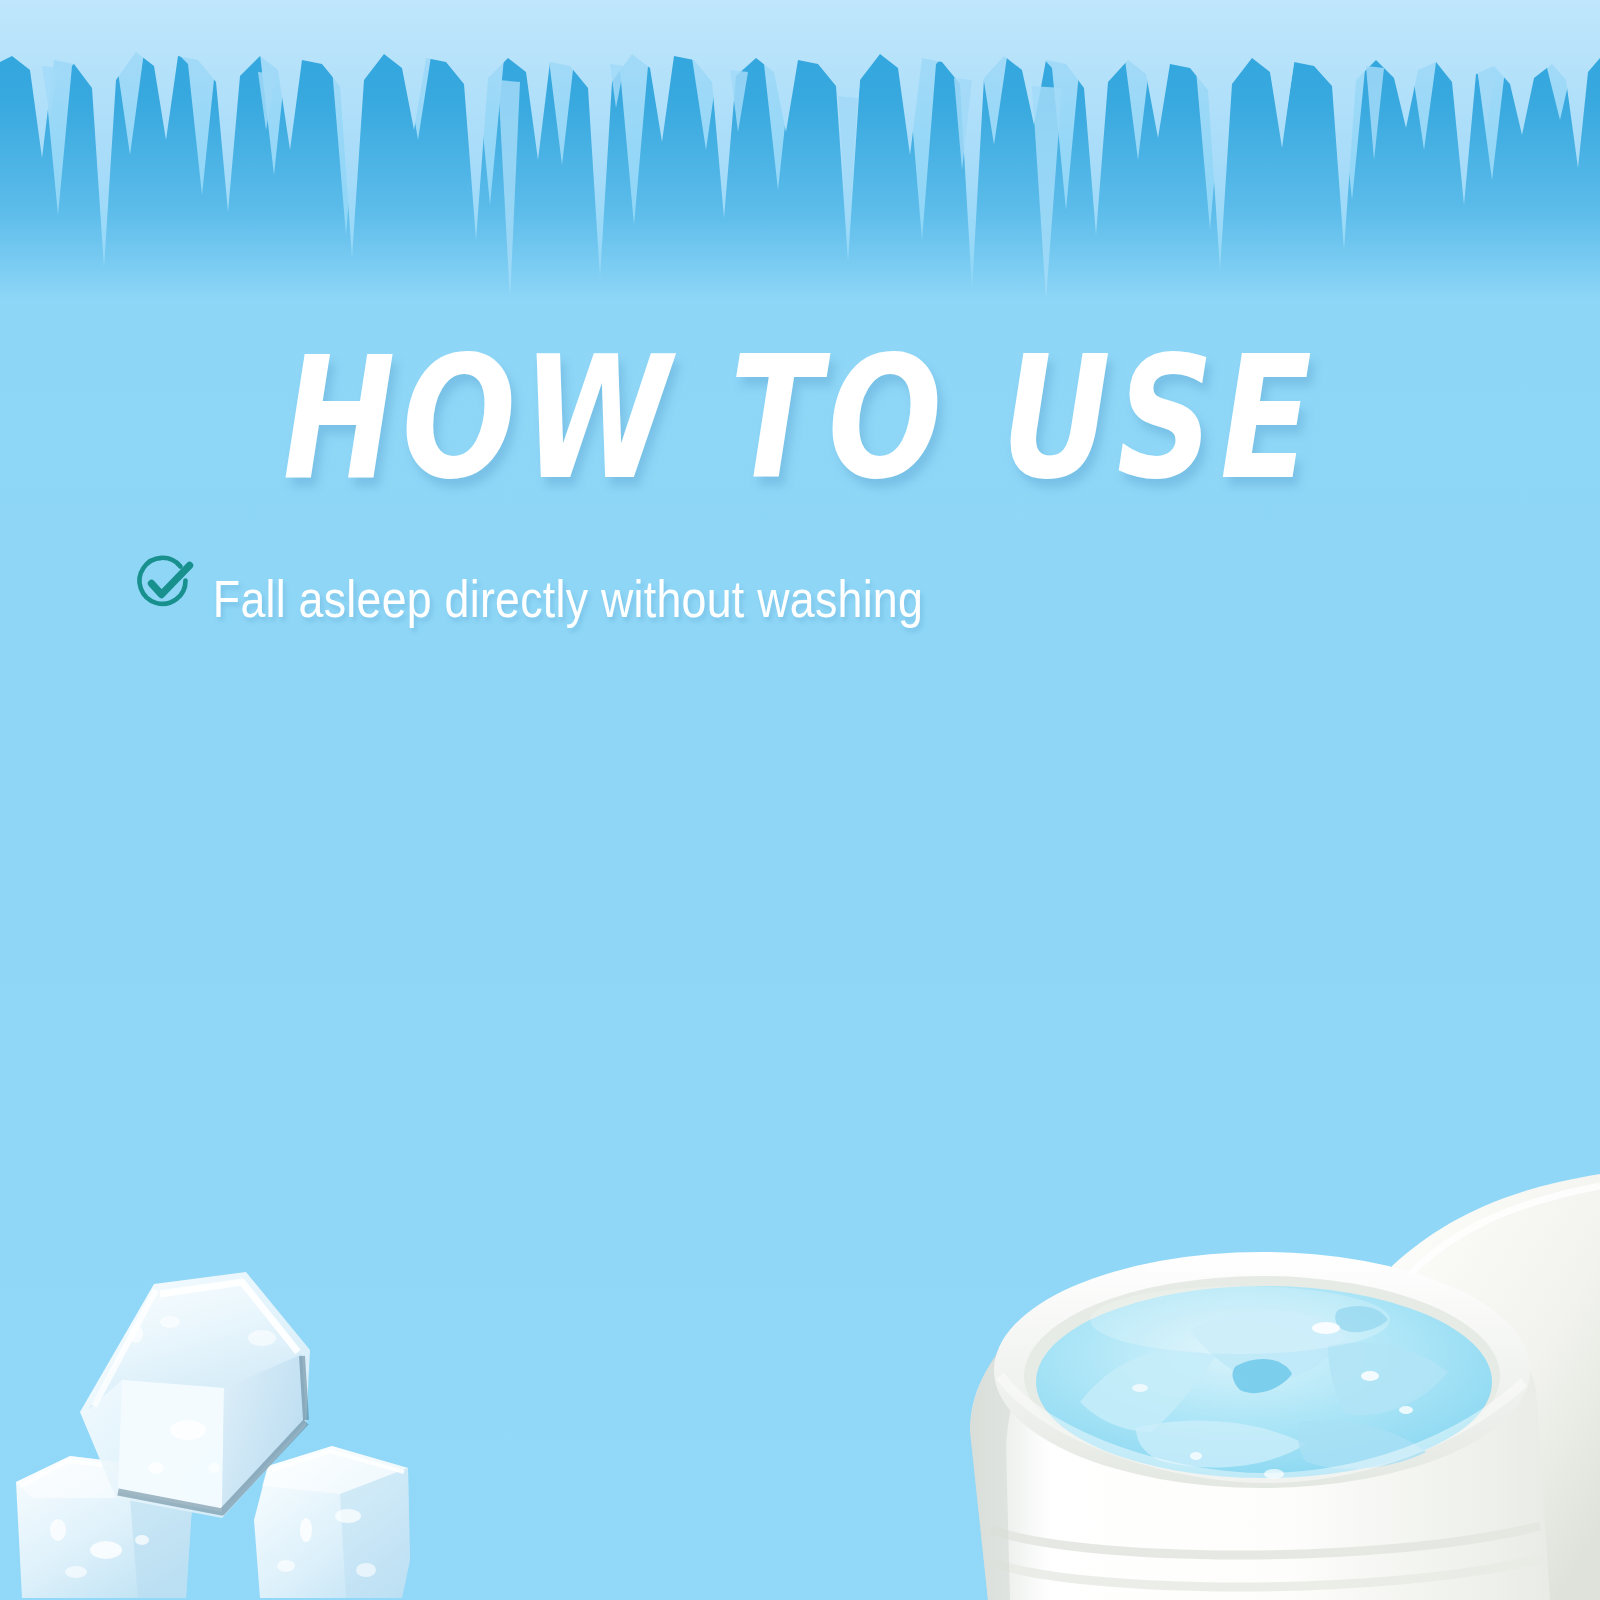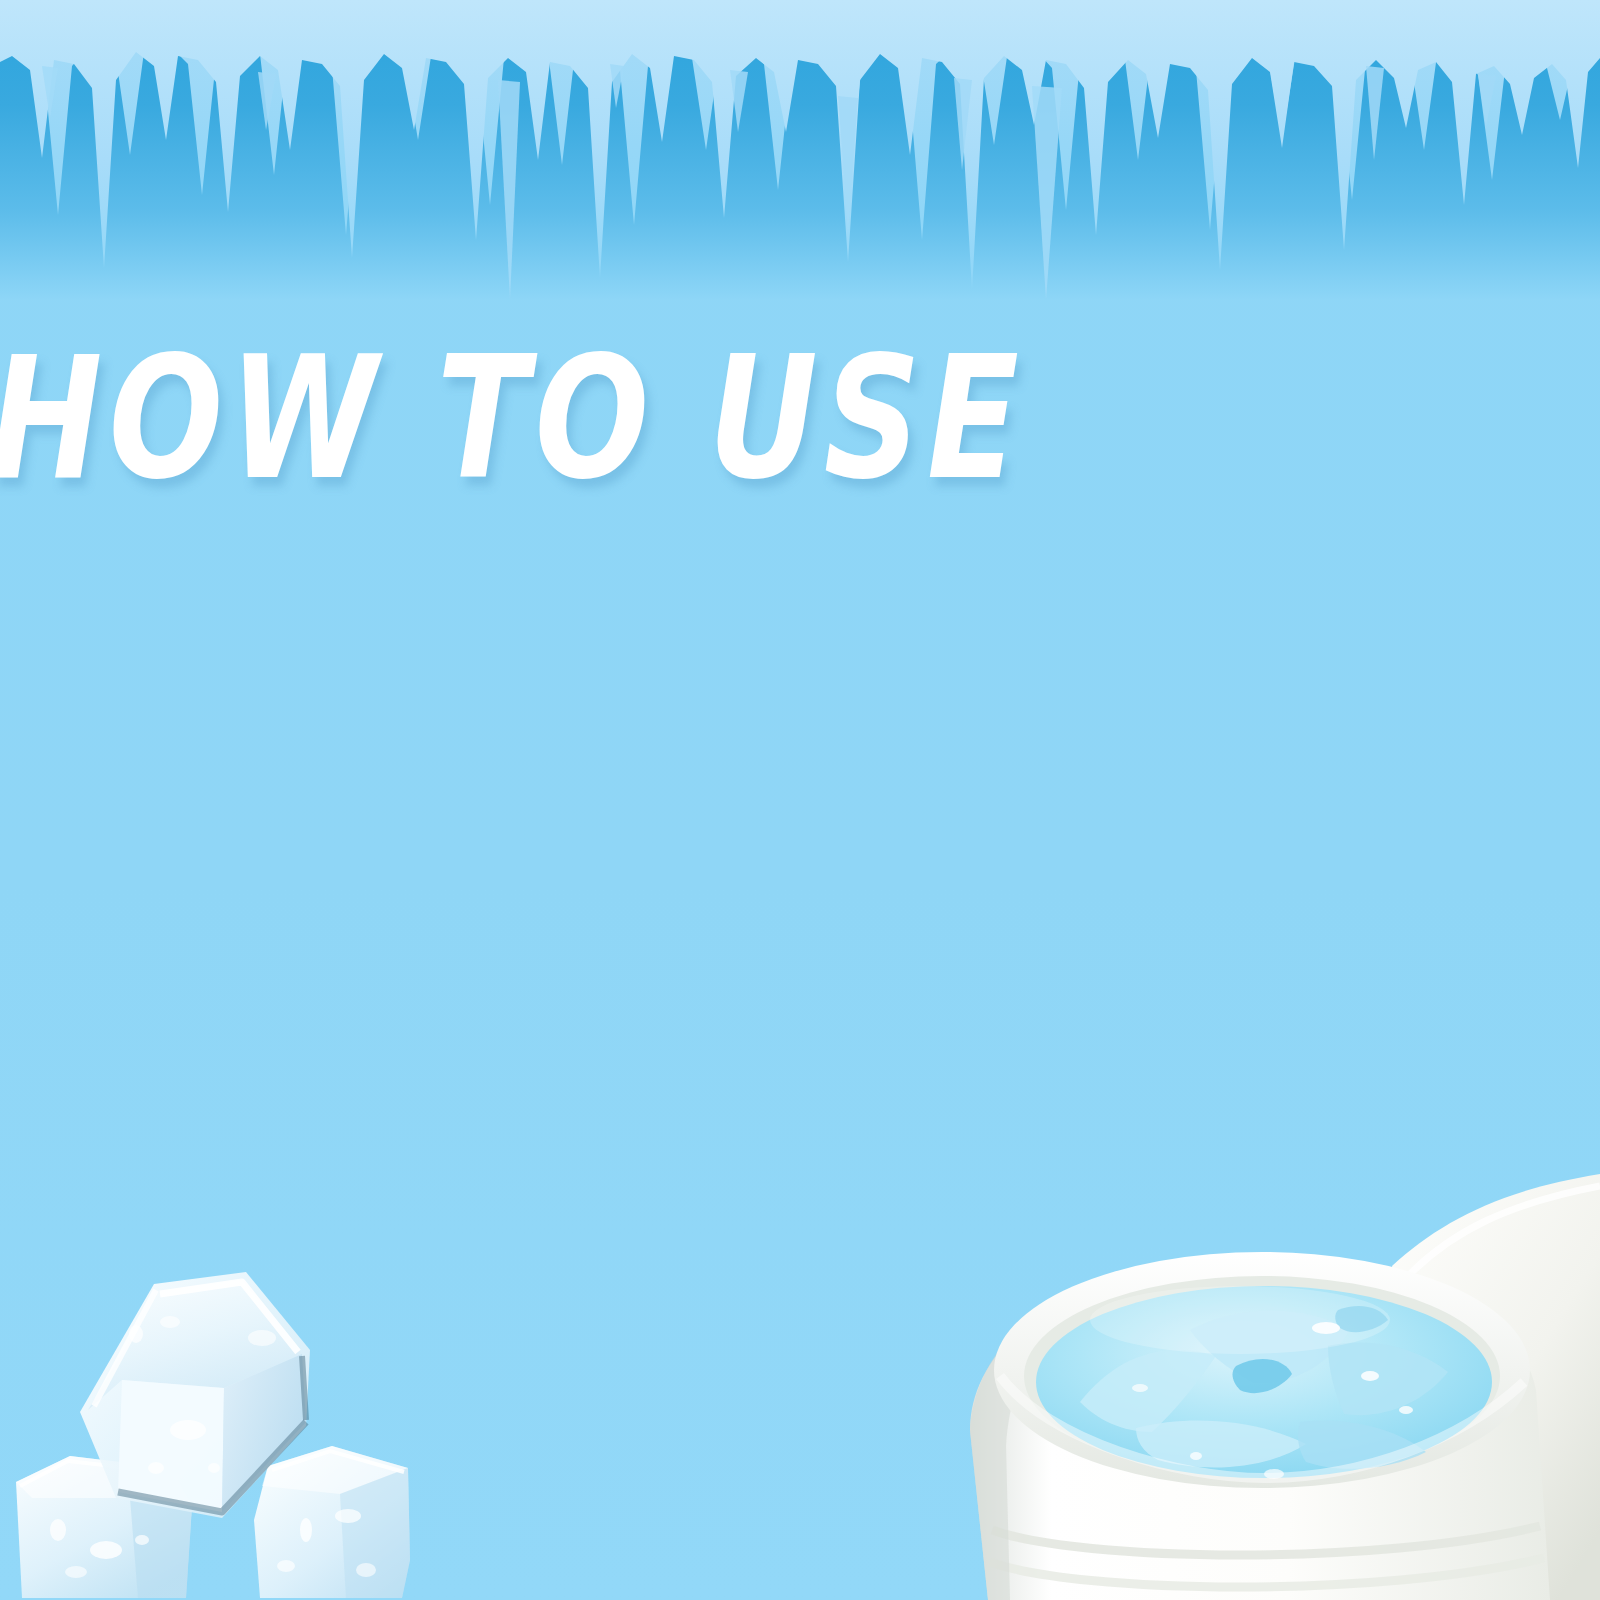--- a/index.html
+++ b/index.html
@@ -34,21 +34,21 @@
     background: linear-gradient(to bottom, #2ba4dd 0%, #39a9df 35%, #5cbcea 70%, #8ed6f7 100%);
   }
   #ice-band svg { position: absolute; top: 0; left: 0; }
 
   
   #title-wrap {
     position: absolute;
     top: 330px;
     left: 0;
     width: 1600px;
-    text-align: left;
+    text-align: center;
   }
   #title {
     display: inline-block;
     font-family: "DejaVu Sans", sans-serif;
     font-weight: bold;
     font-style: italic;
     font-size: 132px;
     line-height: 1.05;
     letter-spacing: 6px;
     color: #ffffff;
@@ -207,20 +207,31 @@
   </div>
 
   <div id="title-wrap">
     <div id="title">HOW TO USE</div>
   </div>
 
   <div id="steps">
 
 
 
+    <div class="step">
+      <span class="check-icon">
+        <svg viewBox="0 0 62 62" width="62" height="62">
+          <path d="M46.5 14.5 A23 23 0 1 0 51.5 28.5" fill="none" stroke="#18908e" stroke-width="4.6" stroke-linecap="round"></path>
+          <path d="M17.5 31.5 L27.5 42.5 L55.5 13.5" fill="none" stroke="#18908e" stroke-width="7.4" stroke-linecap="round" stroke-linejoin="round"></path>
+        </svg>
+      </span>
+      <div class="step-text">
+        <span class="ln">Fall asleep directly without washing</span>
+      </div>
+    </div>
 
   </div>
 
   <div id="ice-cubes">
     <svg width="470" height="370" viewBox="0 0 470 370">
       <defs>
         <linearGradient id="cubeTop" x1="0" y1="0" x2="1" y2="1">
           <stop offset="0%" stop-color="#ffffff" stop-opacity="0.97"></stop>
           <stop offset="40%" stop-color="#eef8fd" stop-opacity="0.93"></stop>
           <stop offset="100%" stop-color="#cfe9f6" stop-opacity="0.92"></stop>

